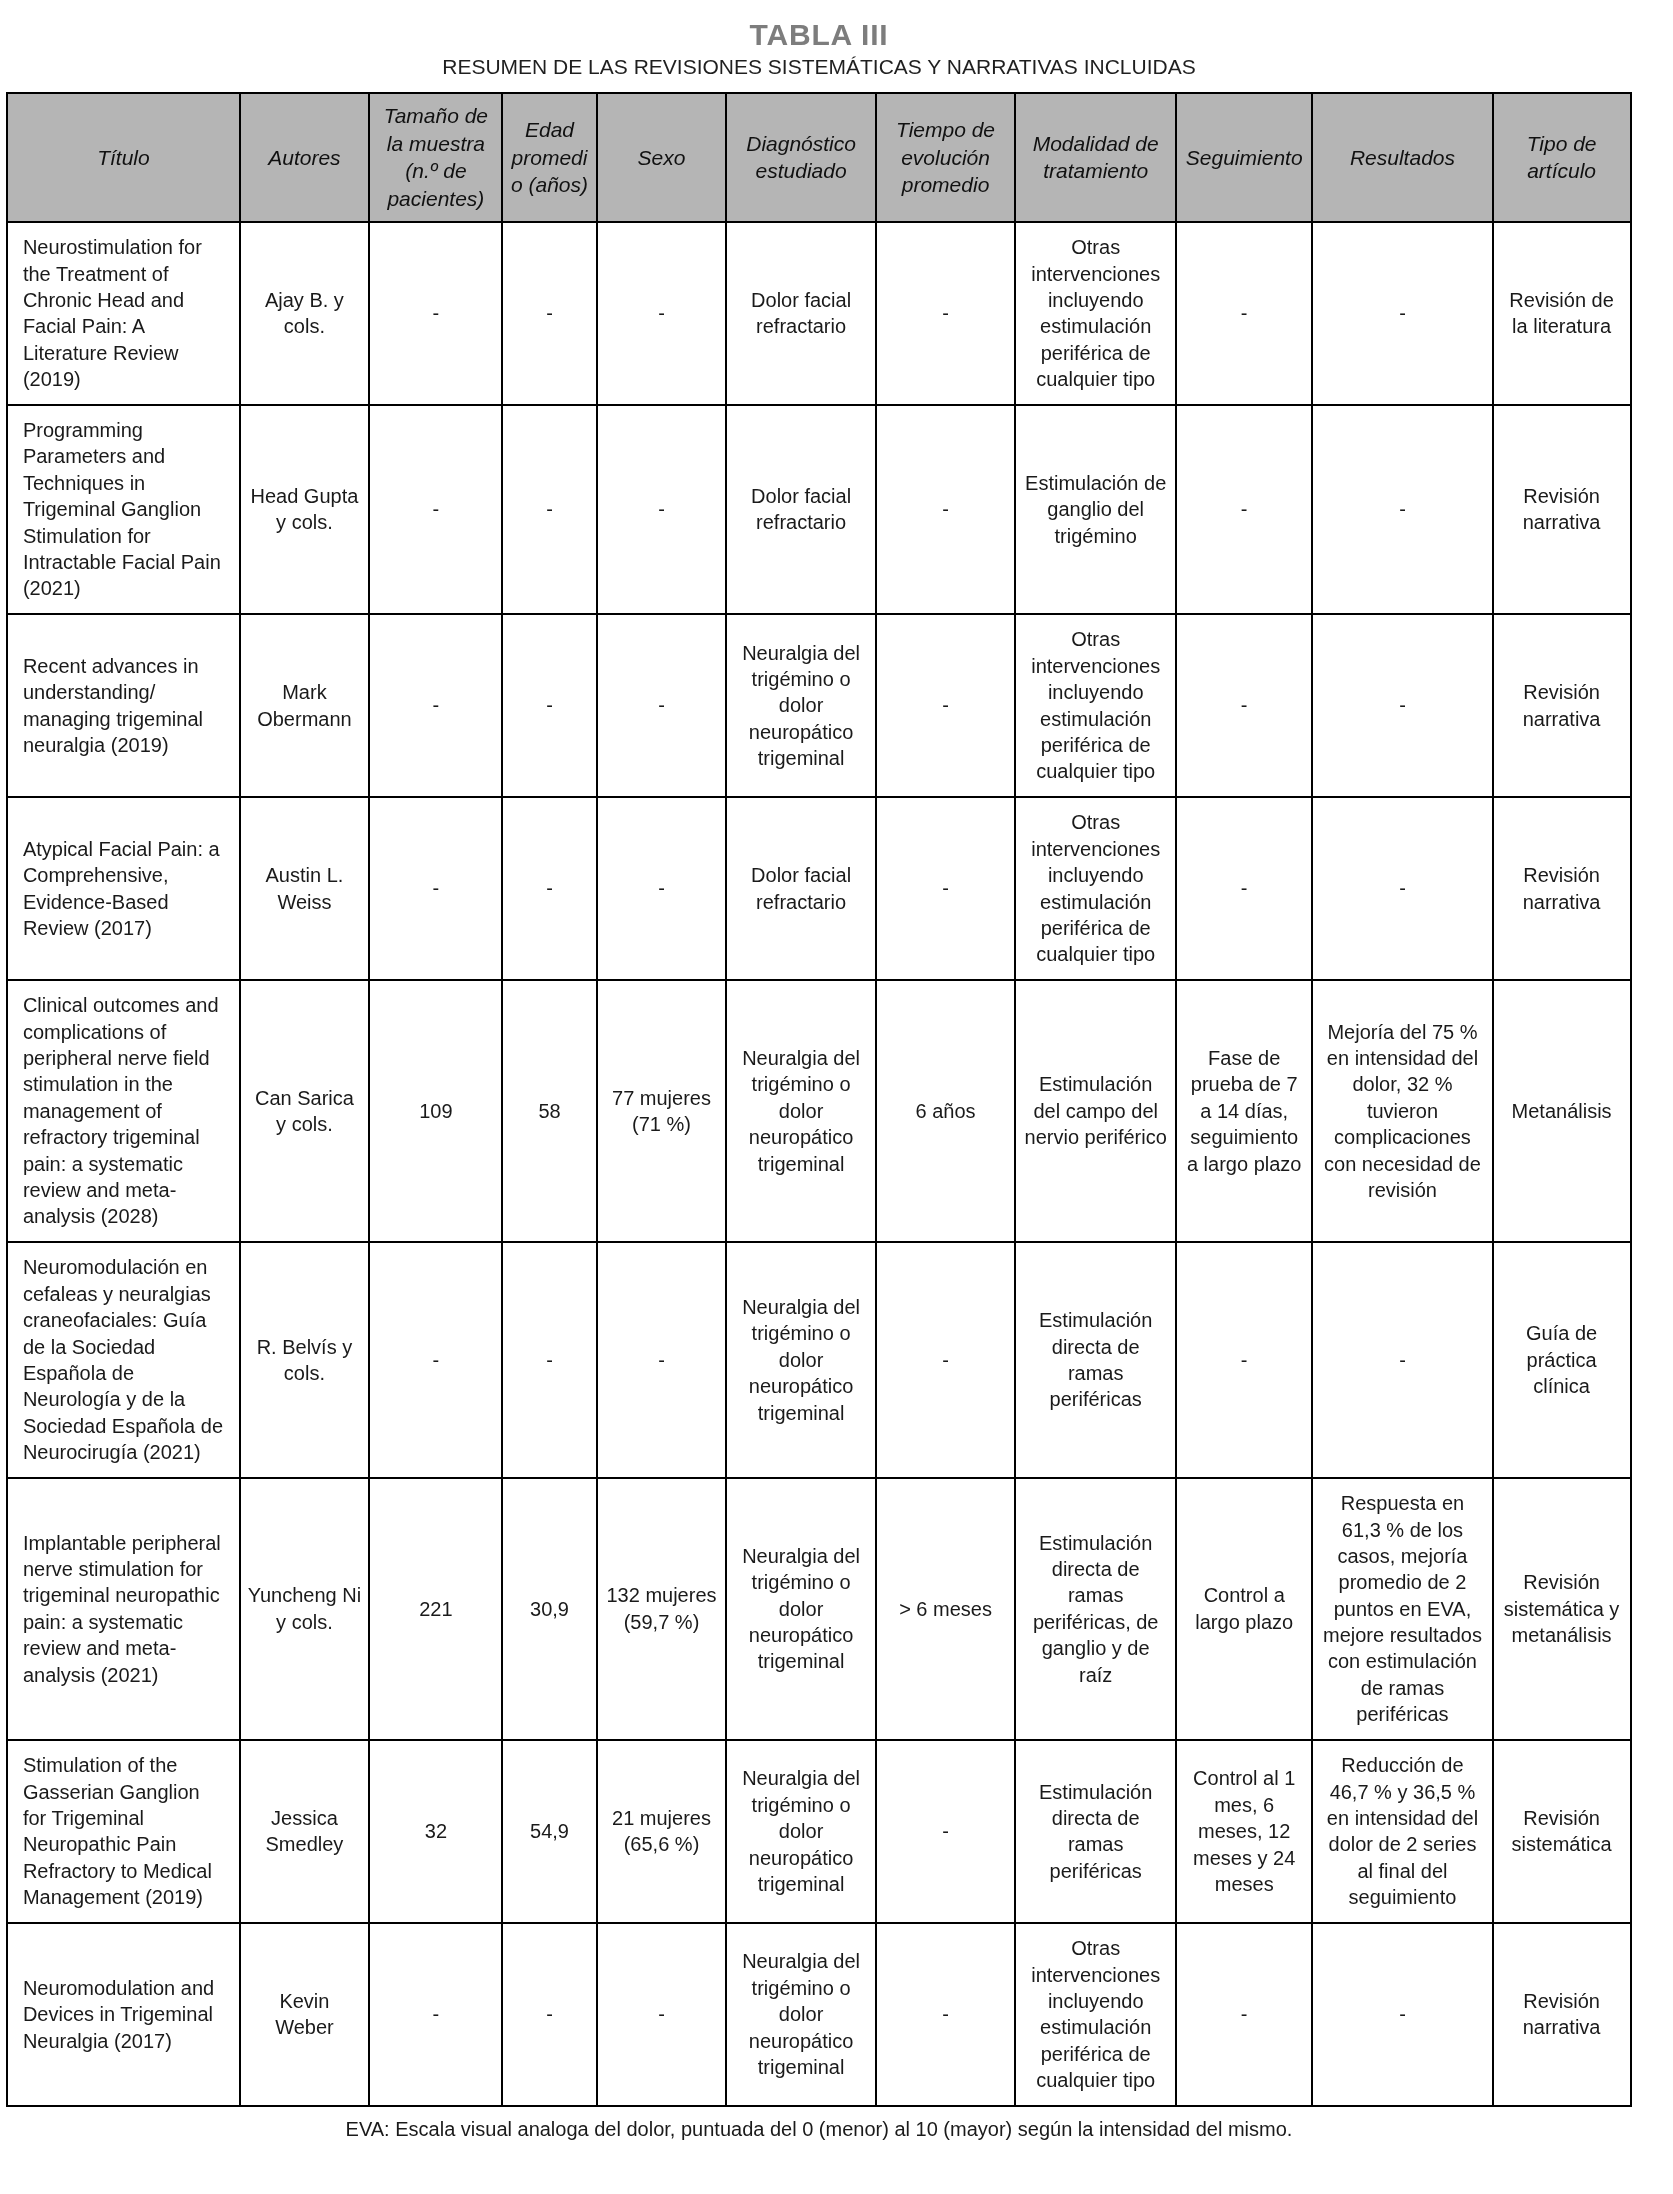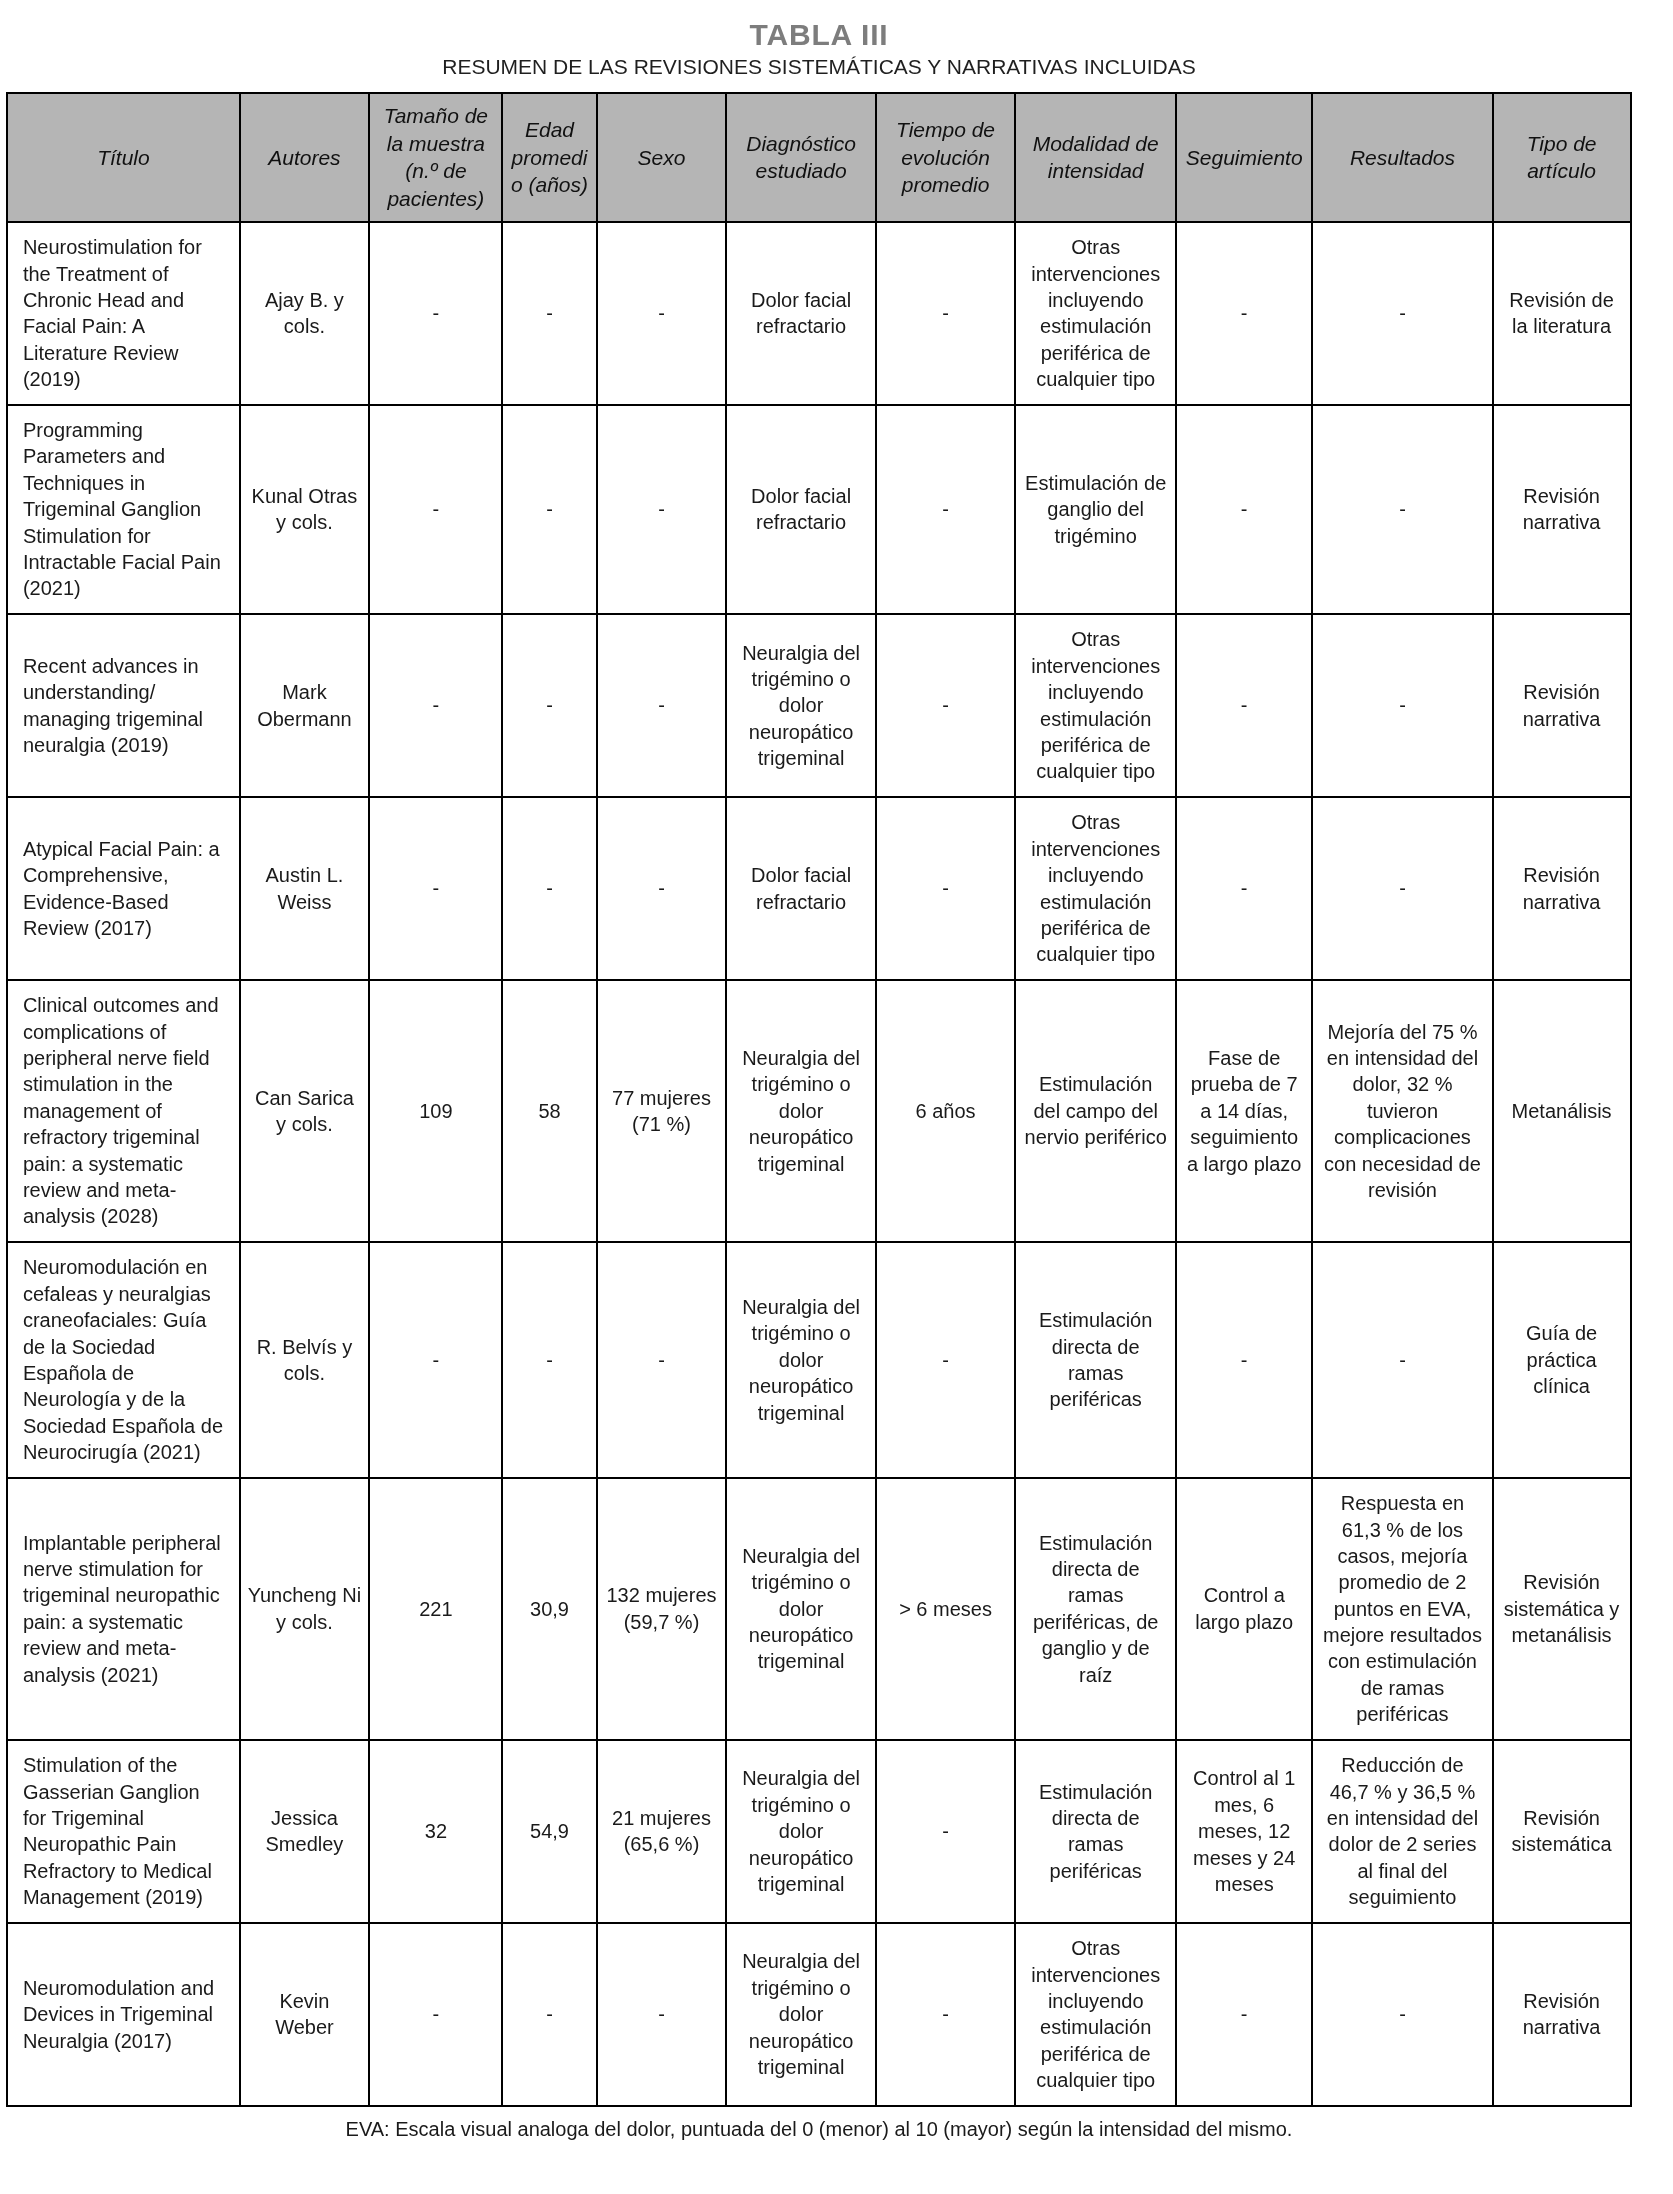--- a/index.html
+++ b/index.html
@@ -103,21 +103,21 @@
     </colgroup>
     <thead>
       <tr id="header-row">
           <th>Título</th>
           <th>Autores</th>
           <th>Tamaño de la muestra (n.º de pacientes)</th>
           <th>Edad promedio (años)</th>
           <th>Sexo</th>
           <th>Diagnóstico estudiado</th>
           <th>Tiempo de evolución promedio</th>
-          <th>Modalidad de intensidad</th>
+          <th>Modalidad de tratamiento</th>
           <th>Seguimiento</th>
           <th>Resultados</th>
           <th>Tipo de artículo</th>
         </tr>
     </thead>
     <tbody id="table-body">
         <tr>
           <td>Neurostimulation for the Treatment of Chronic Head and Facial Pain: A Literature Review (2019)</td>
           <td>Ajay B. y cols.</td>
           <td>-</td>
@@ -125,21 +125,21 @@
           <td>-</td>
           <td>Dolor facial refractario</td>
           <td>-</td>
           <td>Otras intervenciones incluyendo estimulación periférica de cualquier tipo</td>
           <td>-</td>
           <td>-</td>
           <td>Revisión de la literatura</td>
         </tr>
         <tr>
           <td>Programming Parameters and Techniques in Trigeminal Ganglion Stimulation for Intractable Facial Pain (2021)</td>
-          <td>Kunal Otras y cols.</td>
+          <td>Head Gupta y cols.</td>
           <td>-</td>
           <td>-</td>
           <td>-</td>
           <td>Dolor facial refractario</td>
           <td>-</td>
           <td>Estimulación de ganglio del trigémino</td>
           <td>-</td>
           <td>-</td>
           <td>Revisión narrativa</td>
         </tr>

